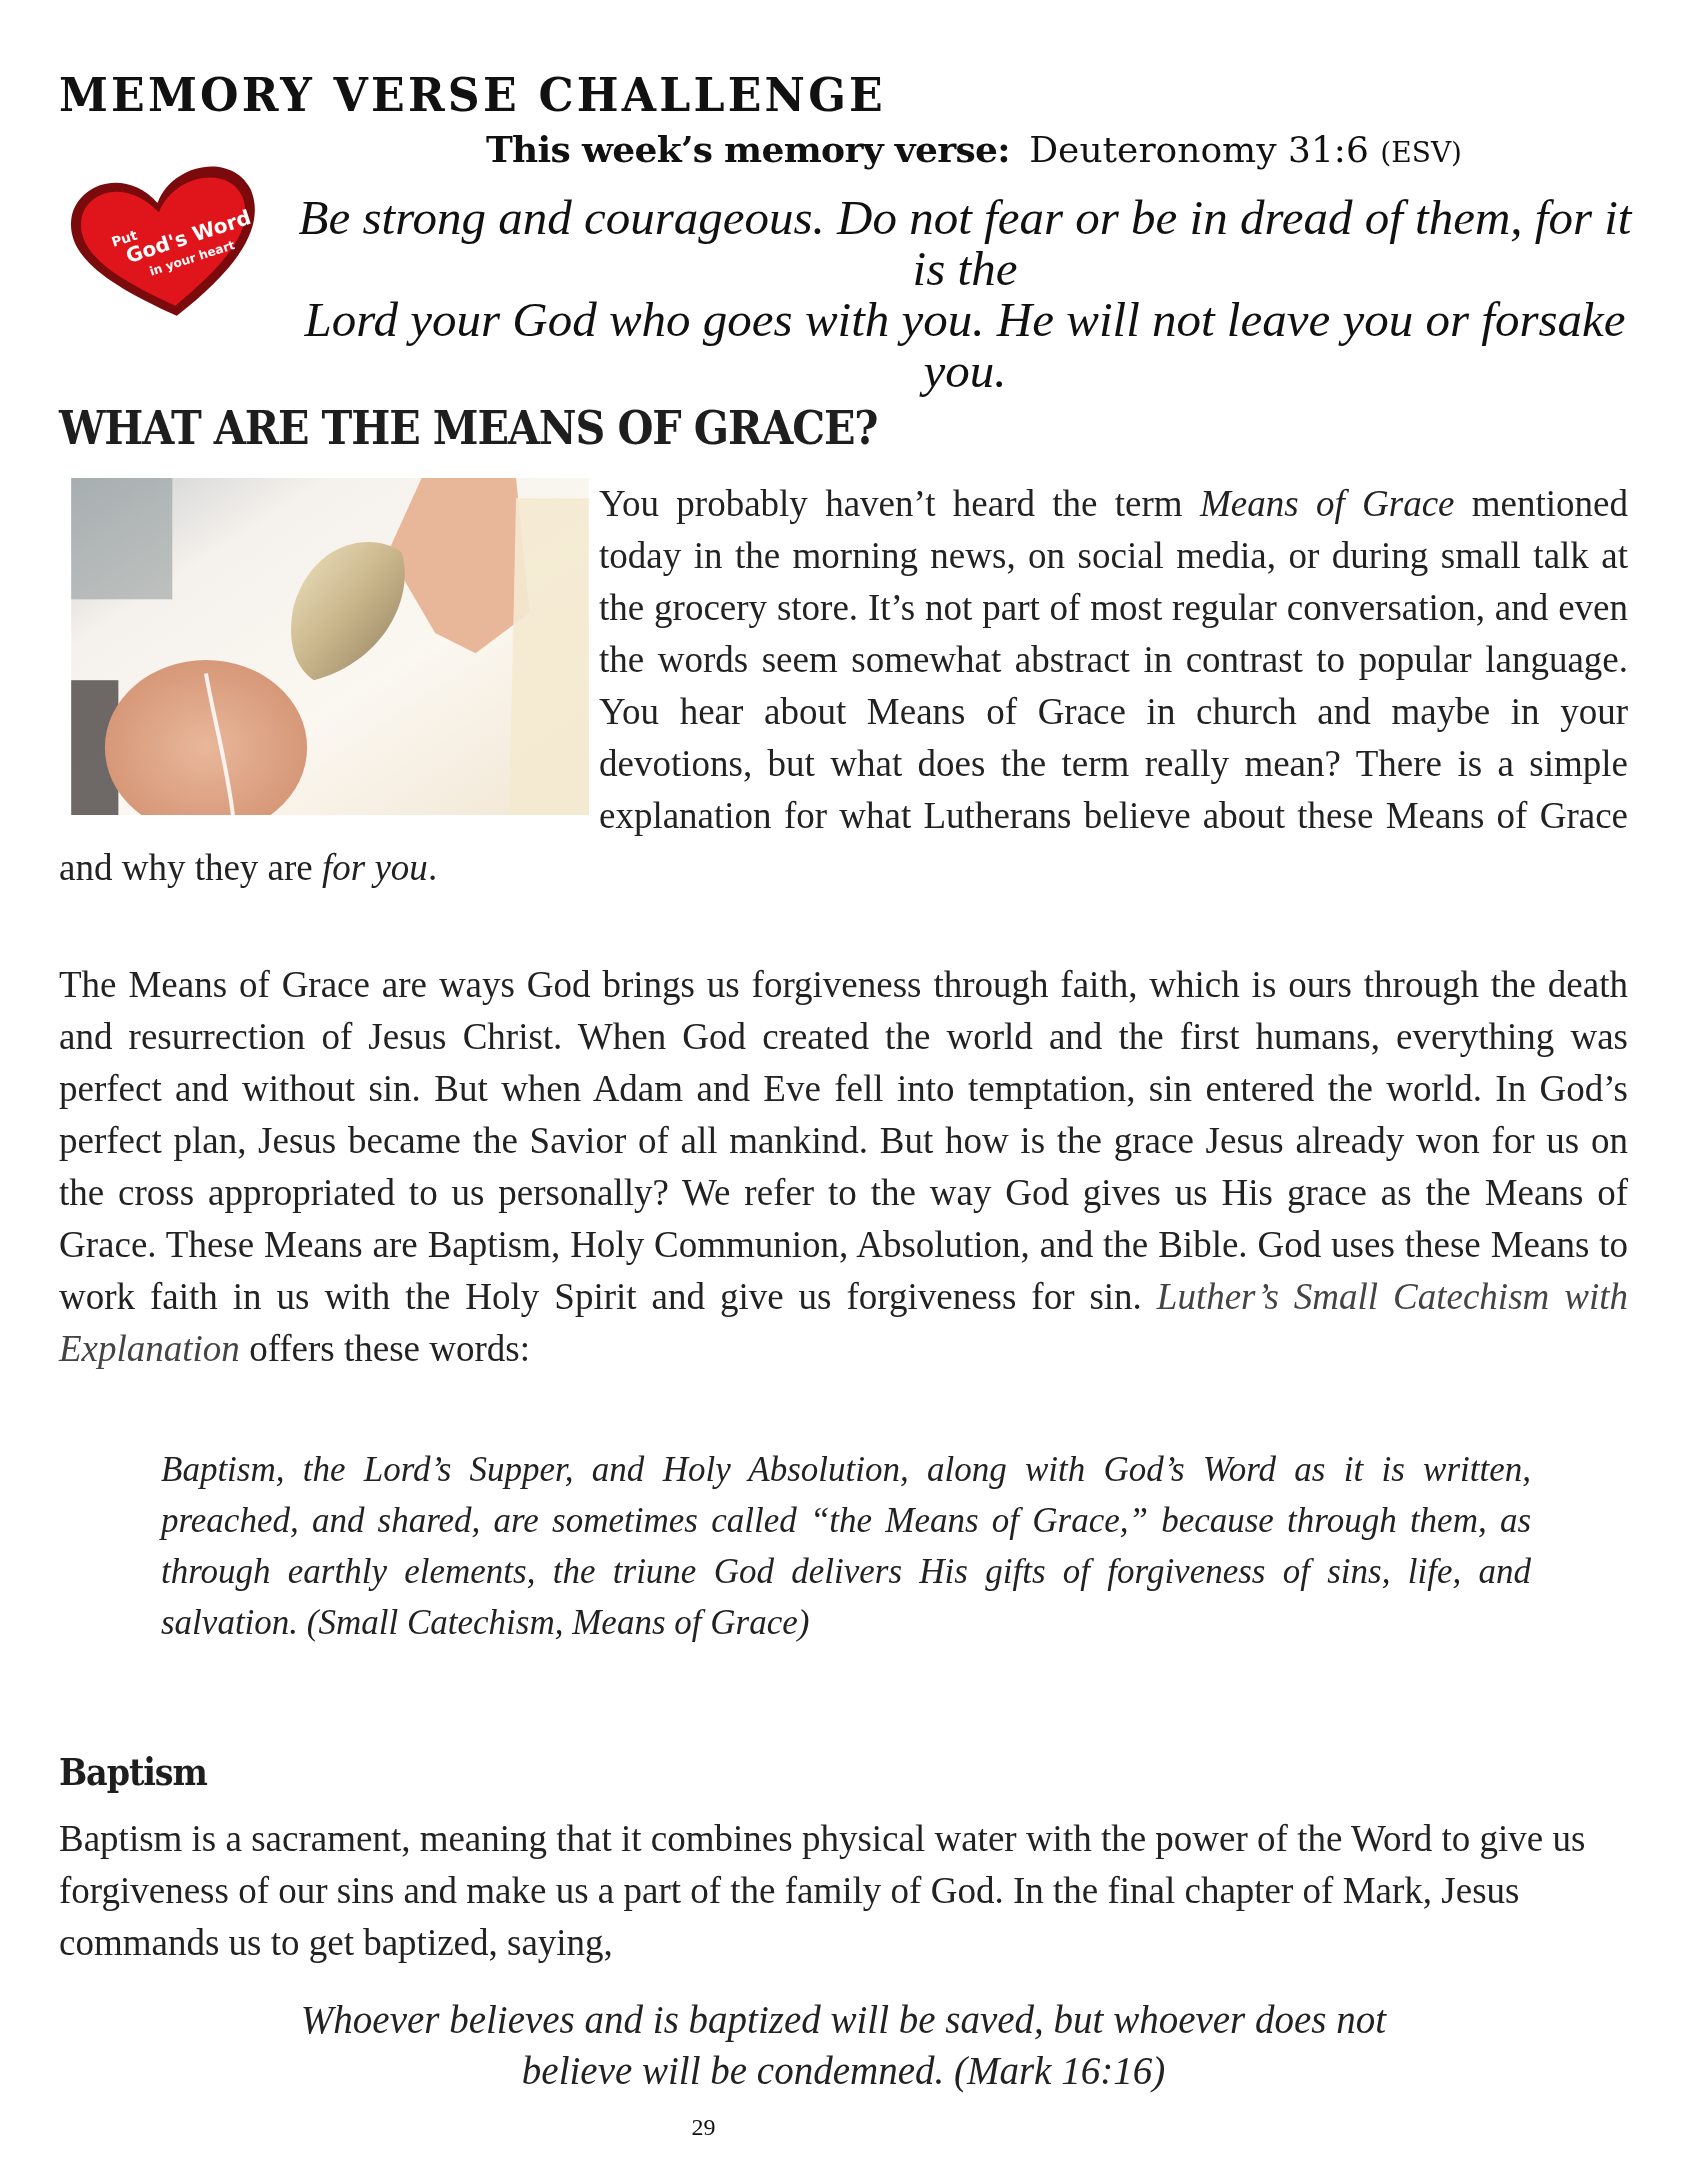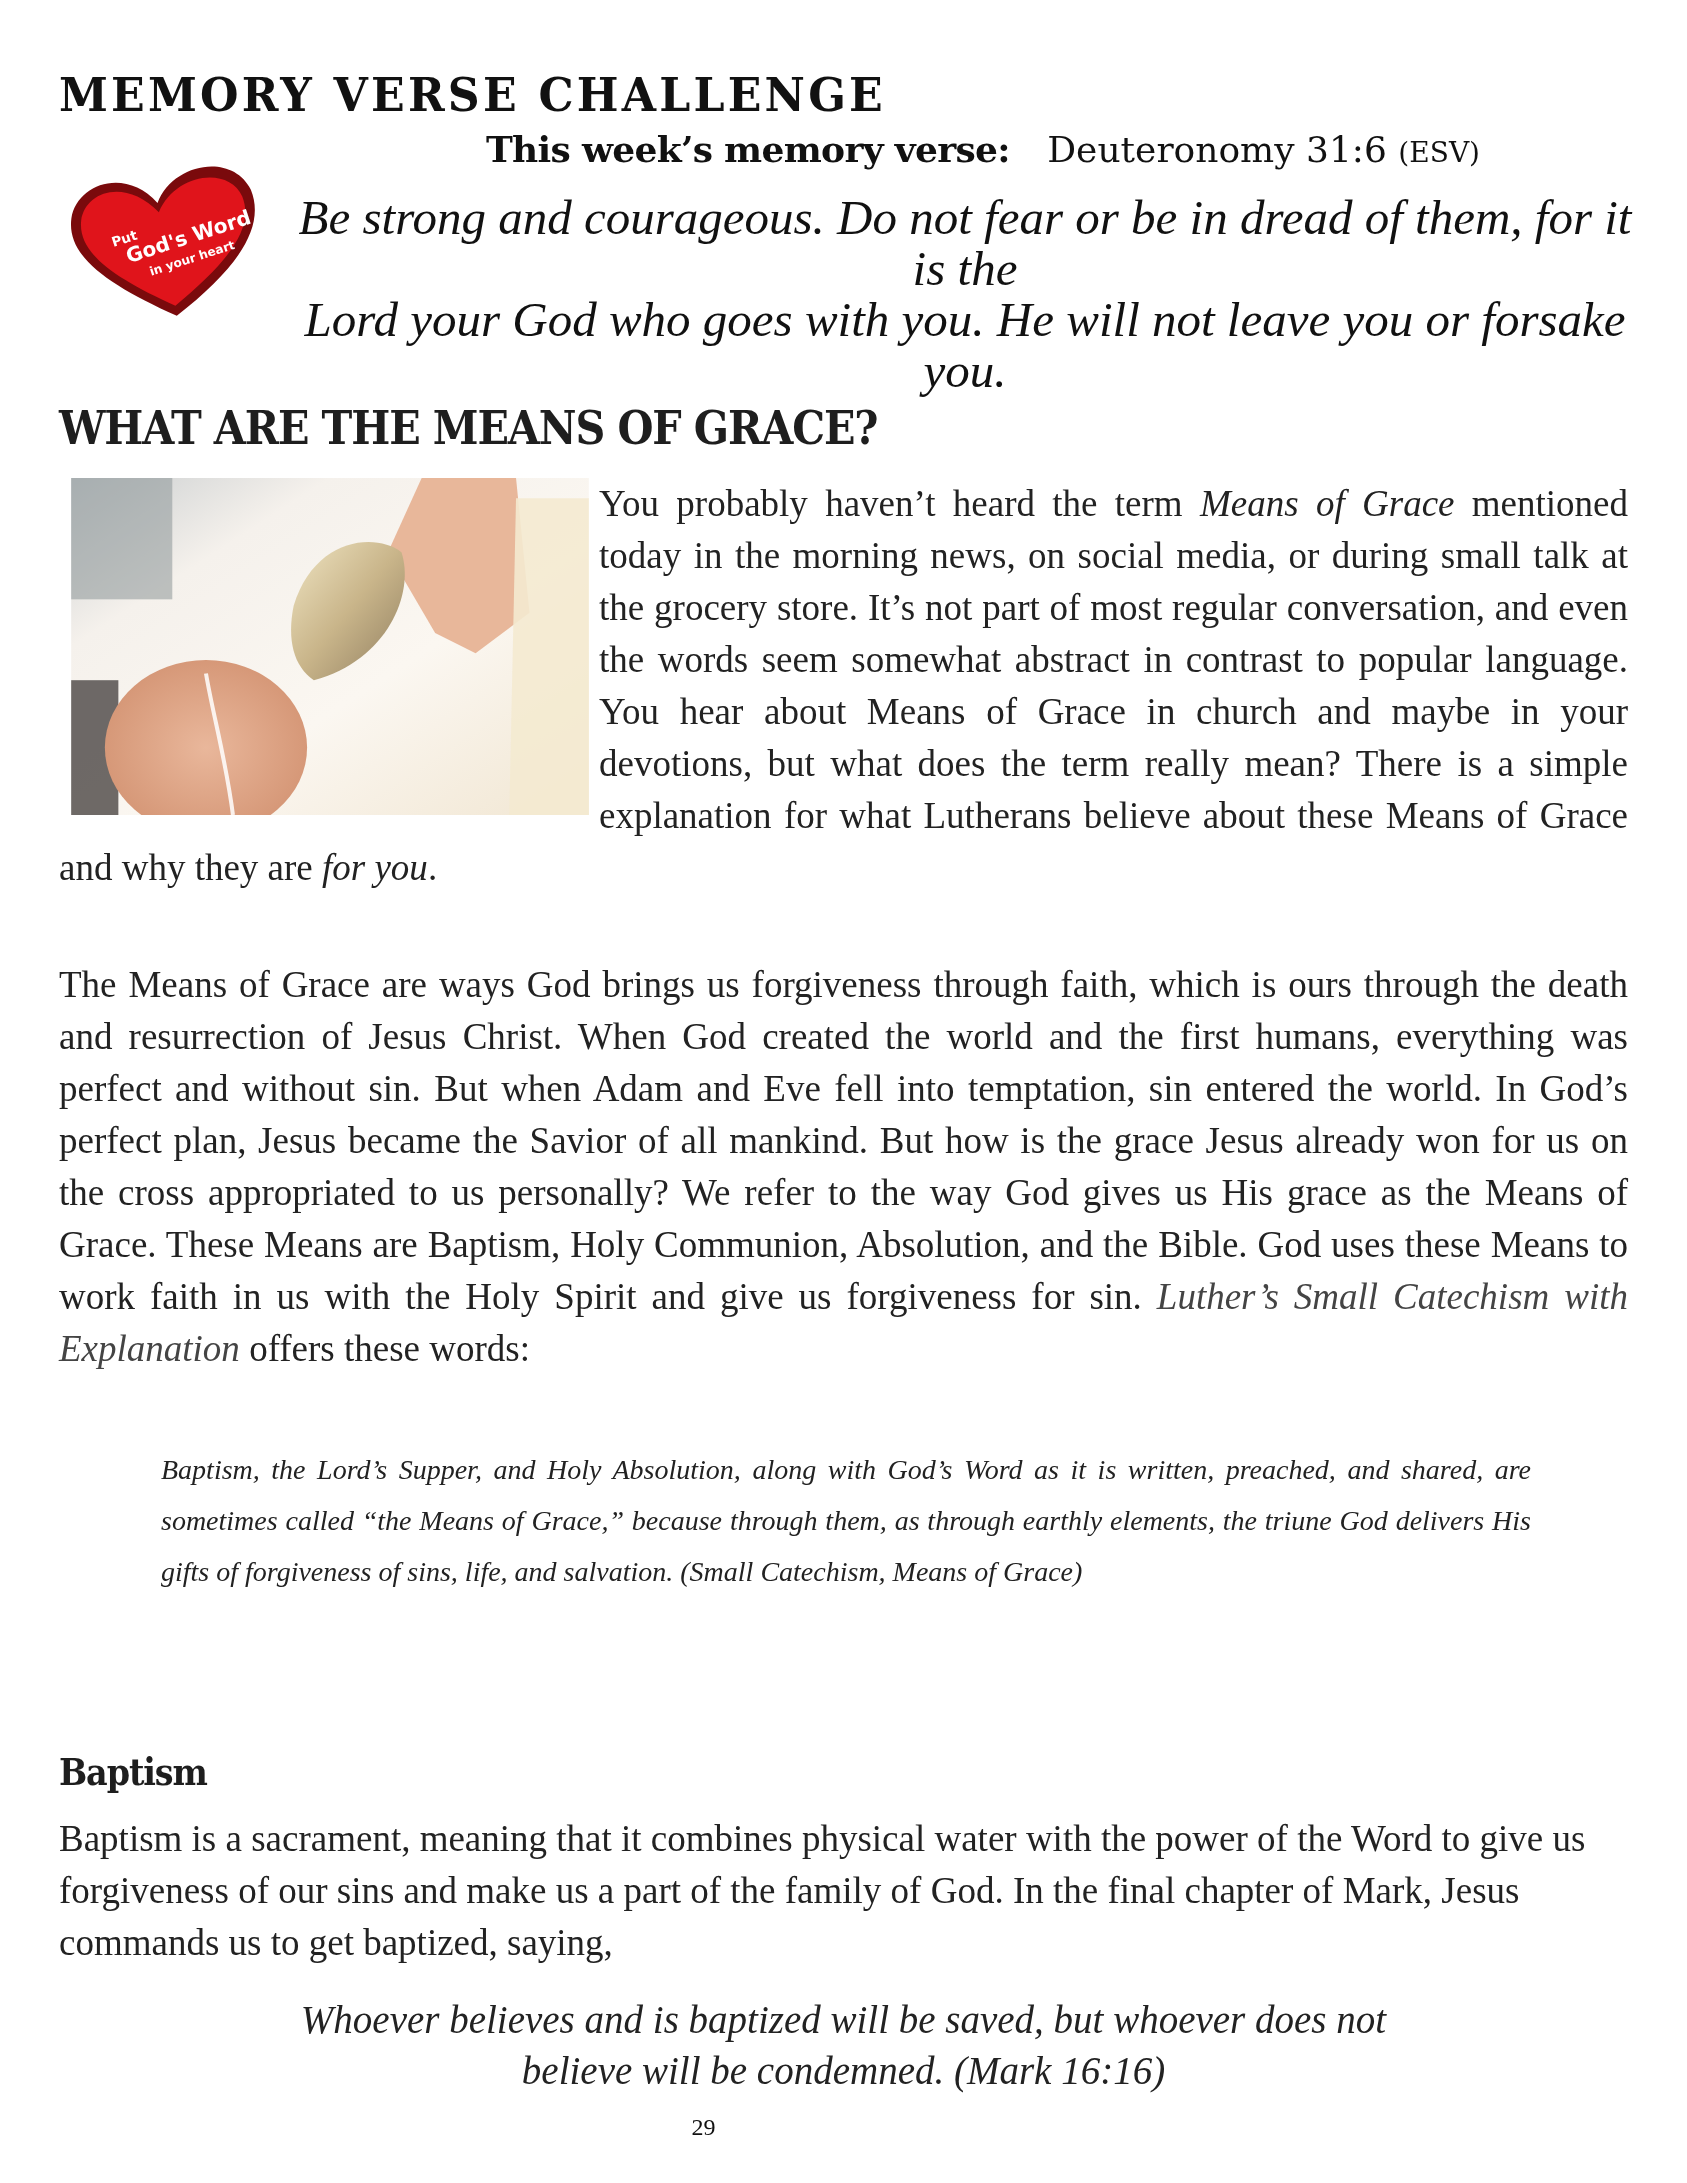--- a/index.html
+++ b/index.html
@@ -10,21 +10,21 @@
   .abs { position: absolute; }
   .title-main {
     left: 59px; top: 67px; font-size: 47px; letter-spacing: 3.4px;
     font-weight: bold; color: #111; font-family: "DejaVu Serif", serif;
     transform: scaleX(0.94); transform-origin: left;
   }
   .verse-label-row {
     left: 486px; top: 128px; font-size: 36px; color: #111; white-space: nowrap;
   }
   .verse-label-row .lbl { font-weight: bold; letter-spacing: -0.7px; }
-  .verse-label-row .ref { margin-left: 26px; }
+  .verse-label-row .ref { margin-left: 8px; }
   .verse-label-row .ver { font-size: 28px; }
   .heart-wrap { left: 62px; top: 155px; width: 209px; height: 175px; }
   .verse-text {
     left: 297px; top: 192px; width: 1336px; text-align: center;
     font-style: italic; font-size: 49px; line-height: 51px; color: #111;
     font-family: "Liberation Serif", serif;
   }
   .h2 {
     left: 59px; top: 400px; font-size: 47px; font-weight: bold; color: #1e1e1e;
     font-family: "DejaVu Serif", serif; letter-spacing: -1.3px;
@@ -33,21 +33,21 @@
   .body-text {
     font-size: 37px; line-height: 52px; color: #222; text-align: justify;
     font-family: "Liberation Serif", serif;
     margin-top: 12px;
   }
   .p1 { left: 59px; top: 466px; width: 1569px; }
   .float-img { float: left; width: 540px; height: 359px; }
   .p2 { left: 59px; top: 947px; width: 1569px; }
   .quote {
     left: 161px; top: 1444px; width: 1370px; font-style: italic;
-    font-size: 28px; line-height: 51px; color: #222; text-align: justify;
+    font-size: 35px; line-height: 51px; color: #222; text-align: justify;
     font-family: "Liberation Serif", serif;
   }
   .h3 {
     left: 59px; top: 1749px; font-size: 38px; font-weight: bold; color: #1e1e1e;
     font-family: "DejaVu Serif", serif; letter-spacing: -1.3px;
     transform: scaleX(0.88); transform-origin: left;
   }
   .p3 { left: 59px; top: 1801px; width: 1569px; }
   .quote2 {
     left: 135px; top: 1994px; width: 1417px; text-align: center; font-style: italic;

